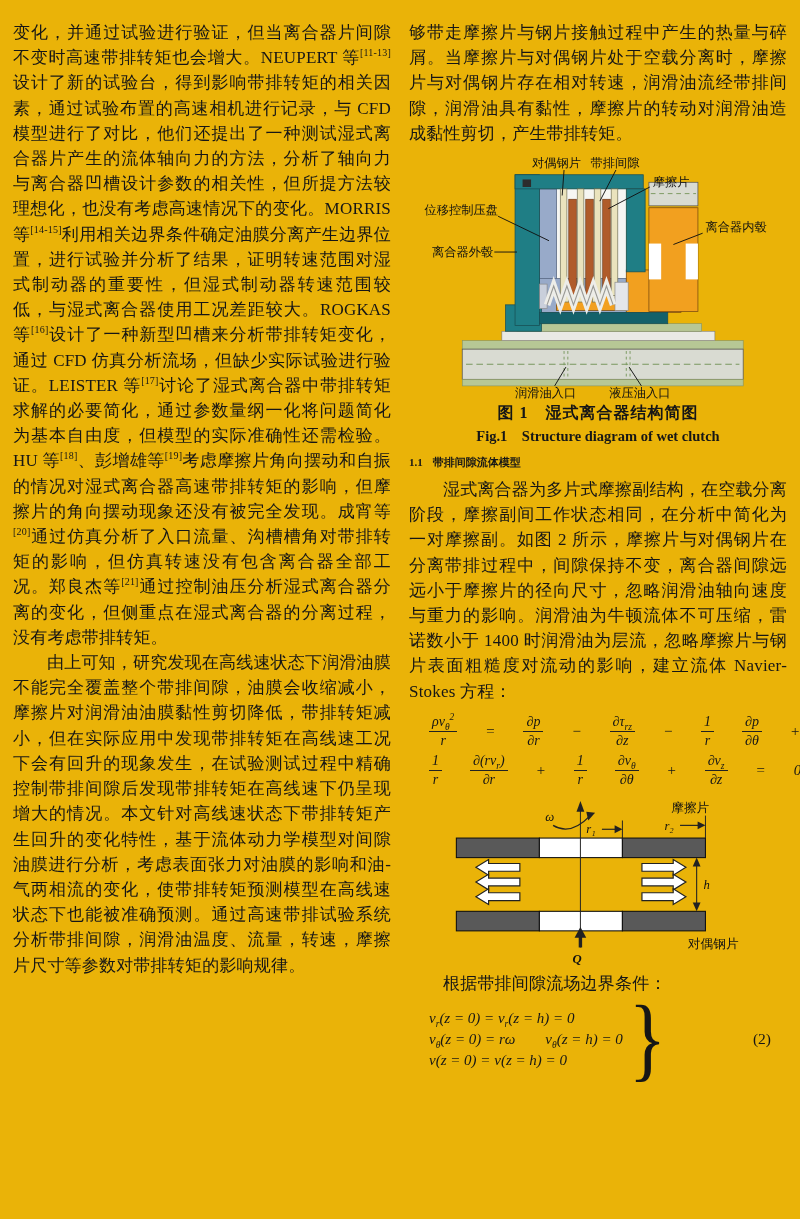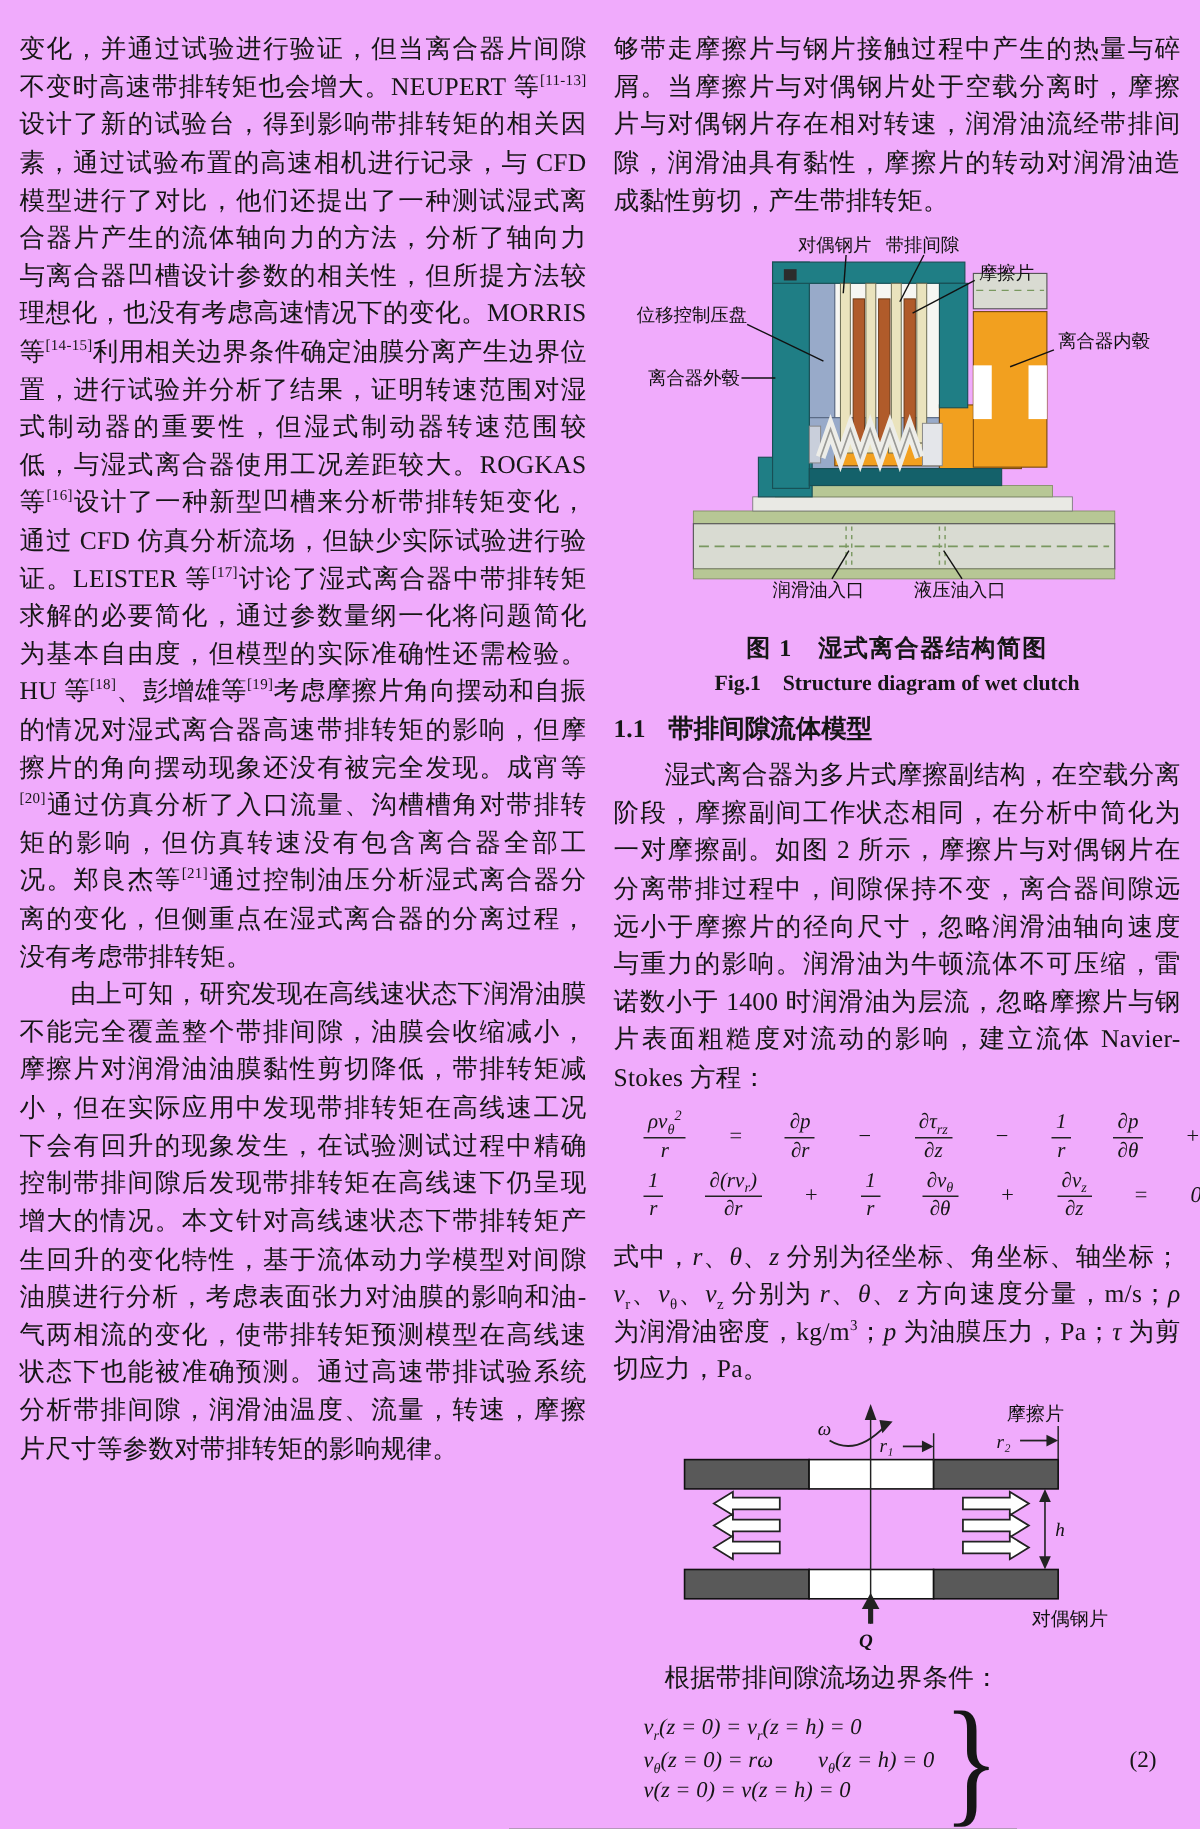--- a/index.html
+++ b/index.html
@@ -1,36 +1,36 @@
 <!DOCTYPE html>
 <html lang="zh" style="--teal: #1f7e85; --tealDark: #14616a; --blue: #98aac9; --blueLight: #c6cedf; --orange: #f2a01f; --brown: #b05b2a; --cream: #eae3bd; --sage: #b7c795; --sageDark: #79985f; --shaft: #d9dbd2; --grayLight: #e9e9e4; --plateDark: #595959; --ink: #161616;"><head>
 <meta charset="utf-8">
 <style>
   html,body{margin:0;padding:0;background:#888;}
   .page{
-    width:800px;height:1219px;margin:0 auto;background:#f0abfc;
+    width:800px;height:1219px;margin:0 auto;background:#eab308;
     box-sizing:border-box;display:flex;gap:18px;padding:20px 13px 0 13px;
     font-family:"Liberation Serif","DejaVu Serif",serif;color:#161616;
     overflow:hidden;position:relative;
   }
   .col{flex:1;min-width:0;}
   p.body{
     margin:0;font-size:17px;line-height:25.2px;text-align:justify;
     letter-spacing:0.2px;
   }
   p.indent{text-indent:2em;}
   sup{font-size:10px;line-height:0;}
   sub{font-size:10px;line-height:0;}
   h2.sec1{margin:15px 0 11px 0;font-size:17.5px;font-weight:bold;}
-  h2.sec2{margin:9px 0 7px 0;font-size:17px;font-weight:bold;}
+  h2.sec2{margin:9px 0 7px 0;font-size:11px;font-weight:bold;}
   h2 .sec-num{margin-right:1.4em;}
   h2.sec2 .sec-num{margin-right:0.9em;}
   figure{margin:8px 0 4px 0;text-align:center;}
   figure svg{display:block;margin:0 auto;}
-  .cap-zh{font-weight:bold;font-size:16px;margin-top:21px;letter-spacing:1px;font-family:Liberation Serif, serif;}
+  .cap-zh{font-weight:bold;font-size:16px;margin-top:2px;letter-spacing:1px;font-family:Liberation Serif, serif;}
   .cap-en{font-weight:bold;font-size:14.5px;margin-top:3px;font-family:"Liberation Serif",serif;text-align:center;}
   
   .eq-wrap{display:flex;align-items:center;margin:7px 0 7px 4px;font-size:15px;
            font-style:italic;font-family:"Liberation Serif","DejaVu Serif",serif;}
   .eq-rows{display:flex;flex-direction:column;gap:3px;margin-left:14px;}
   .eq-row{display:flex;align-items:center;gap:24px;}
   .eq-t{white-space:pre;margin:0 2px;}
   .eq-row sup,.eq-row sub{font-size:9.5px;}
   .frac{display:inline-flex;flex-direction:column;align-items:center;margin:0 2px;
         font-size:14px;line-height:1.25;}
@@ -212,21 +212,20 @@
               <span class="den">∂z</span>
             </span>
             <span class="eq-t">=</span>
             <span class="eq-t">0</span>
           </div>
         </div>
         <span class="brace">}</span>
         <span class="eq-num">(1)</span>
       </div>
 
-    <p class="body">式中，<i>r</i>、<i>θ</i>、<i>z</i> 分别为径坐标、角坐标、轴坐标；<i>v</i><sub>r</sub>、<i>v</i><sub>θ</sub>、<i>v</i><sub>z</sub> 分别为 <i>r</i>、<i>θ</i>、<i>z</i> 方向速度分量，m/s；<i>ρ</i> 为润滑油密度，kg/m<sup>3</sup>；<i>p</i> 为油膜压力，Pa；<i>τ</i> 为剪切应力，Pa。</p>
 
     <figure>
       <svg width="352" height="168" viewBox="0 0 360 172">
 
         <g stroke="#111" stroke-width="1.1">
           <rect x="35" y="40" width="85" height="20" style="fill:var(--plateDark)"></rect>
           <rect x="120" y="40" width="85" height="20" fill="#ffffff"></rect>
           <rect x="205" y="40" width="85" height="20" style="fill:var(--plateDark)"></rect>
           <rect x="35" y="115" width="85" height="20" style="fill:var(--plateDark)"></rect>
           <rect x="120" y="115" width="85" height="20" fill="#ffffff"></rect>

